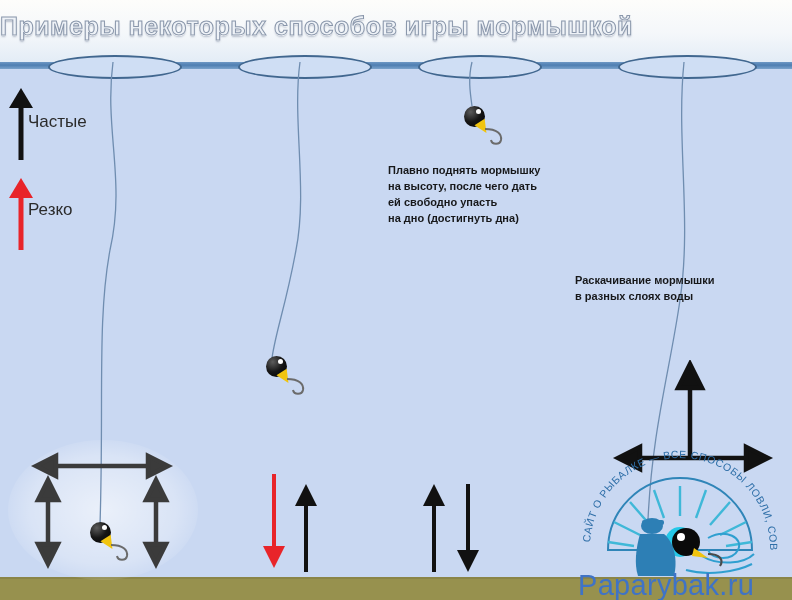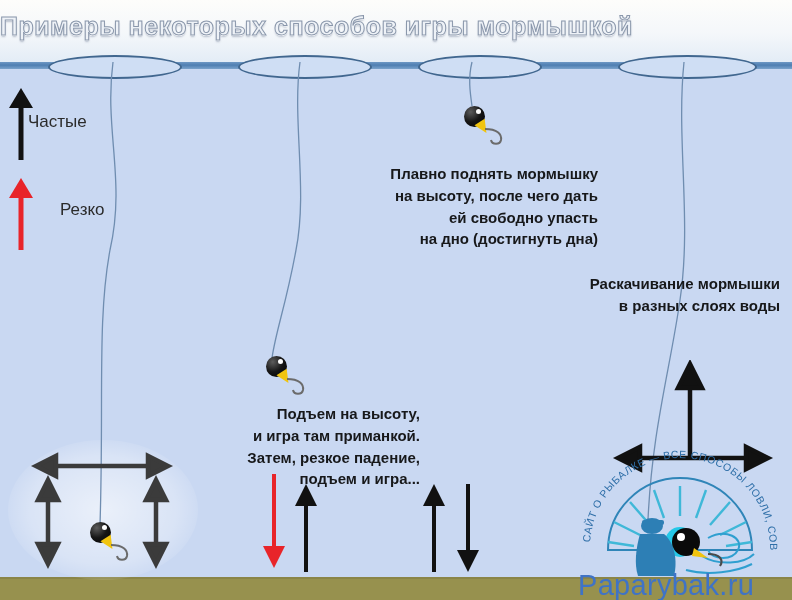--- a/index.html
+++ b/index.html
@@ -45,21 +45,21 @@
        background:#fdfdfd;}
   .jig .cone{position:absolute;left:13px;top:15px;width:0;height:0;
        border-left:6px solid transparent;border-right:6px solid transparent;
        border-top:13px solid #f1c40f;transform:rotate(-32deg);}
 
   
   .arrow{position:absolute;}
   .legend-label{position:absolute;font-size:17px;color:#2b2b2b;}
 
   
-  .note{position:absolute;text-align:right;font-size:15px;font-weight:bold;
+  .note{position:absolute;text-align:left;font-size:11px;font-weight:bold;
         color:#17181a;line-height:1.45;}
 
   
   .murk{position:absolute;border-radius:50%;
         background:radial-gradient(ellipse at center,rgba(255,255,255,.62) 0%,rgba(255,255,255,.30) 55%,rgba(255,255,255,0) 78%);}
 
   
   .logo{position:absolute;}
   .logo-url{position:absolute;font-size:29px;color:#3f73c6;letter-spacing:.3px;}
 </style>
@@ -94,27 +94,23 @@
   <svg class="arrow" style="left:4px;top:86px;" width="34" height="76" viewBox="0 0 34 76">
     <line x1="17" y1="74" x2="17" y2="16" stroke="#111111" stroke-width="5"></line>
     <polygon points="17,2 5,22 29,22" fill="#111111"></polygon>
   </svg>
   <div class="legend-label" style="left:28px;top:112px;">Частые</div>
 
   <svg class="arrow" style="left:4px;top:176px;" width="34" height="76" viewBox="0 0 34 76">
     <line x1="17" y1="74" x2="17" y2="16" stroke="#e8242a" stroke-width="5"></line>
     <polygon points="17,2 5,22 29,22" fill="#e8242a"></polygon>
   </svg>
-  <div class="legend-label" style="left:28px;top:200px;margin-left:32px;">Резко</div>
-
-
-  <div class="note" style="left: 205px; top: 403px; width: 215px; white-space: pre-line;">Подъем на высоту,
-и игра там приманкой.
-Затем, резкое падение,
-подъем и игра...</div>
+  <div class="legend-label" style="left:28px;top:200px;">Резко</div>
+
+
 
   <div class="note" style="left: 388px; top: 163px; width: 210px; white-space: pre-line;">Плавно поднять мормышку
 на высоту, после чего дать
 ей свободно упасть
 на дно (достигнуть дна)</div>
 
   <div class="note" style="left: 575px; top: 262px; width: 205px; white-space: pre-line; margin-top: 11px;">Раскачивание мормышки
 в разных слоях воды</div>
 
   <svg class="arrow" style="left:28px;top:452px;" width="148" height="118" viewBox="0 0 148 118">

